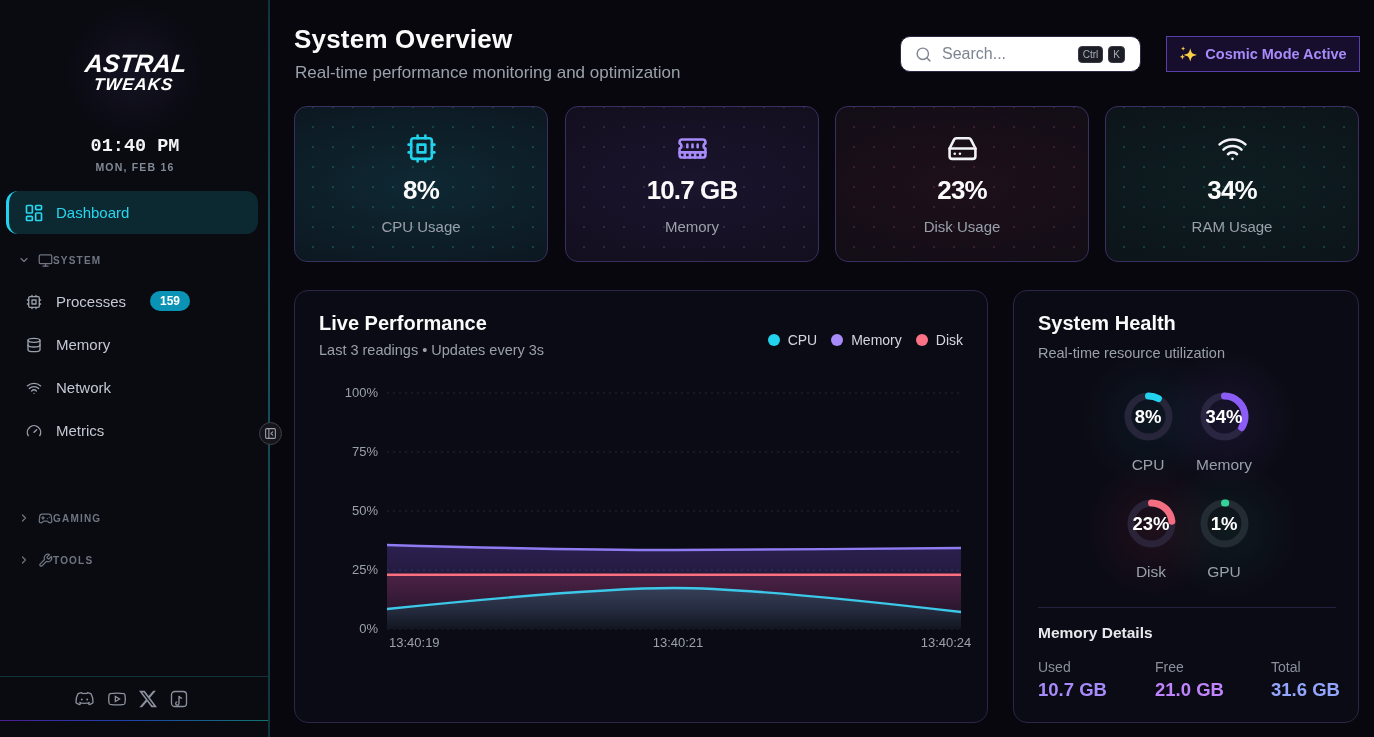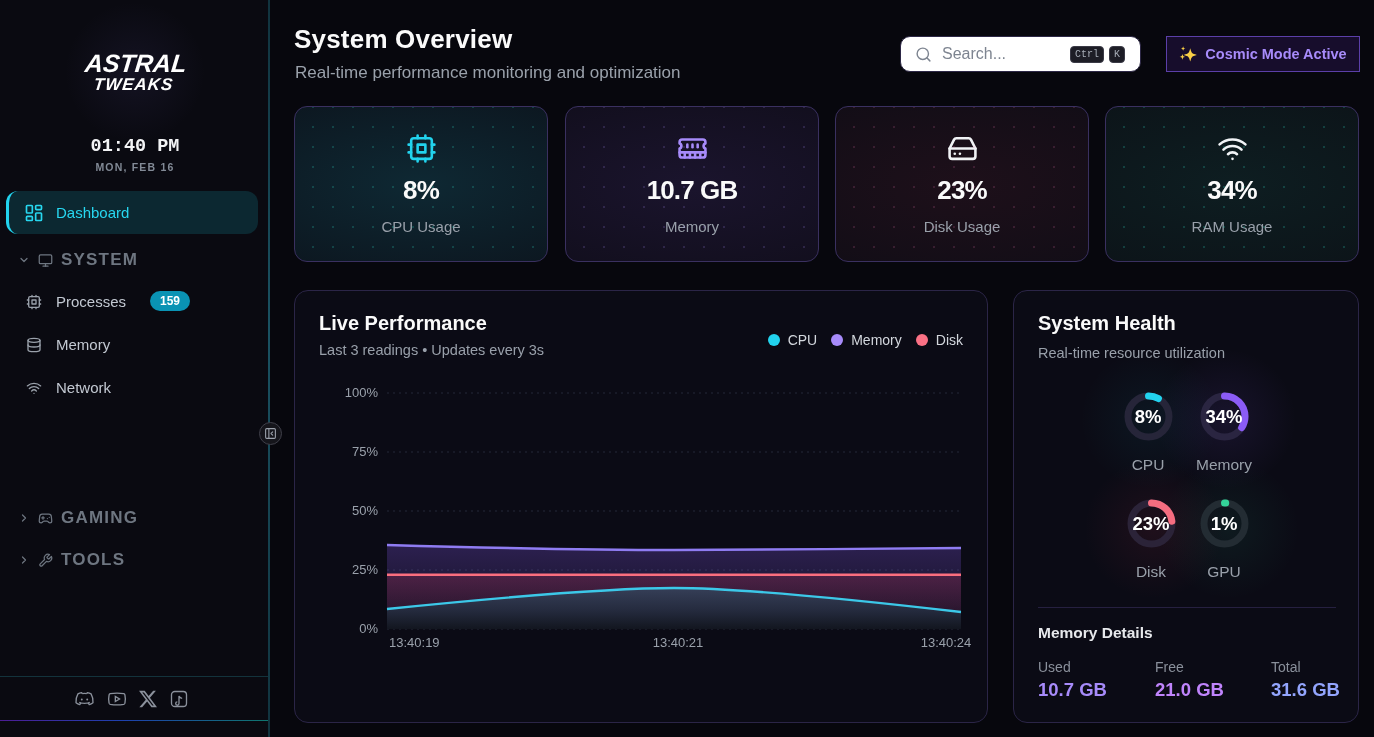--- a/index.html
+++ b/index.html
@@ -28,39 +28,39 @@
 
 .nav-item { position:absolute; left:0; width:214px; height:43px; display:flex; align-items:center; color:#c3c9d2; }
 .nav-item svg { margin-left:26px; }
 .nav-item span.t { margin-left:14px; font-size:15px; font-weight:500; }
 .badge { position:absolute; right:24px; top:11px; background:#0a93b4; color:#ffffff; font-size:12px; font-weight:bold;
   padding:3px 10px; border-radius:999px; }
 
 .nav-group { position:absolute; left:0; width:270px; height:30px; display:flex; align-items:center; color:#6e7681; }
 .nav-group .chev { margin-left:18px; }
 .nav-group svg.gi { margin-left:8px; }
-.nav-group span { margin-left:8px; font-size:17px; font-weight:bold; letter-spacing:1.2px; }
+.nav-group span { margin-left:0; font-size:10px; font-weight:bold; letter-spacing:1.2px; }
 
 .social { position:absolute; left:0; top:676px; width:270px; height:45px; border-top:1px solid #13333c;
   display:flex; align-items:center; justify-content:center; gap:12px; color:#8b919c; padding-right:8px; }
 .social-line { position:absolute; left:0; top:720px; width:270px; height:1px;
   background:linear-gradient(90deg, #4c1d95, #1e40af 45%, #0f766e); }
 
 .collapse { position:absolute; left:259px; top:422px; width:23px; height:23px; border-radius:50%;
   background:#15151b; border:1px solid #3f3f49; z-index:5; display:flex; align-items:center; justify-content:center; color:#9ba1ab; }
 
 
 .h1 { position:absolute; left:294px; top:24px; font-size:26px; font-weight:bold; color:#fafafa; letter-spacing:0.2px; }
 .sub { position:absolute; left:295px; top:63px; font-size:17px; color:#9aa1ab; }
 .search { position:absolute; left:900px; top:36px; width:241px; height:36px; background:#ffffff;
   border:1px solid #2c2745; border-radius:10px; display:flex; align-items:center; color:#7d8490; }
 .search svg { margin-left:14px; }
 .search .ph { margin-left:10px; font-size:16px; }
 .search .keys { position:absolute; right:15px; display:flex; gap:5px; }
-.kbd { font-family:Liberation Mono, monospace; font-size:10px; color:#a8aeb8; background:#1d1d26;
+.kbd { font-family:Liberation Sans, sans-serif; font-size:10px; color:#a8aeb8; background:#1d1d26;
   border:1px solid #3a3a46; border-radius:4px; padding:2px 4px; }
 .cosmic { position:absolute; left:1166px; top:36px; width:194px; height:36px; background:#170d2c;
   border:1px solid #5b3fa8; border-radius:0; display:flex; align-items:center; justify-content:center; gap:8px; }
 .cosmic .txt { color:#a78bfa; font-size:14.5px; font-weight:bold; }
 
 
 .stat { position:absolute; top:106px; width:254px; height:156px; border:1px solid #3a3060; border-radius:13px;
   text-align:center; overflow:hidden; }
 .stat .ic { margin-top:26px; height:31px; }
 .stat .val { margin-top:11px; font-size:26px; letter-spacing:-0.9px; font-weight:bold; color:#fafafa; }
@@ -158,20 +158,27 @@
     <span class="t">Memory</span>
   </div>
   <div class="nav-item" style="top:366px;">
     <svg width="16" height="16" viewBox="0 0 24 24" fill="none" stroke="#9aa1ab" stroke-width="2" stroke-linecap="round" stroke-linejoin="round">
         <path d="M12 20h.01"></path>
         <path d="M2 8.82a15 15 0 0 1 20 0"></path>
         <path d="M5 12.859a10 10 0 0 1 14 0"></path>
         <path d="M8.5 16.429a5 5 0 0 1 7 0"></path>
       </svg>
     <span class="t">Network</span>
+  </div>
+  <div class="nav-item" style="top:409px;">
+    <svg width="16" height="16" viewBox="0 0 24 24" fill="none" stroke="#9aa1ab" stroke-width="2" stroke-linecap="round" stroke-linejoin="round">
+        <path d="m12 14 4-4"></path>
+        <path d="M3.34 19a10 10 0 1 1 17.32 0"></path>
+      </svg>
+    <span class="t">Metrics</span>
   </div>
 
   <div class="nav-group" style="top:503px;">
     <svg class="chev" width="12" height="12" viewBox="0 0 24 24" fill="none" stroke="currentColor" stroke-width="2.4" stroke-linecap="round" stroke-linejoin="round">
         <path d="m9 18 6-6-6-6"></path>
       </svg>
     <svg class="gi" width="15" height="15" viewBox="0 0 24 24" fill="none" stroke="currentColor" stroke-width="2" stroke-linecap="round" stroke-linejoin="round">
         <line x1="6" x2="10" y1="11" y2="11"></line>
         <line x1="8" x2="8" y1="9" y2="13"></line>
         <line x1="15" x2="15.01" y1="12" y2="12"></line>

